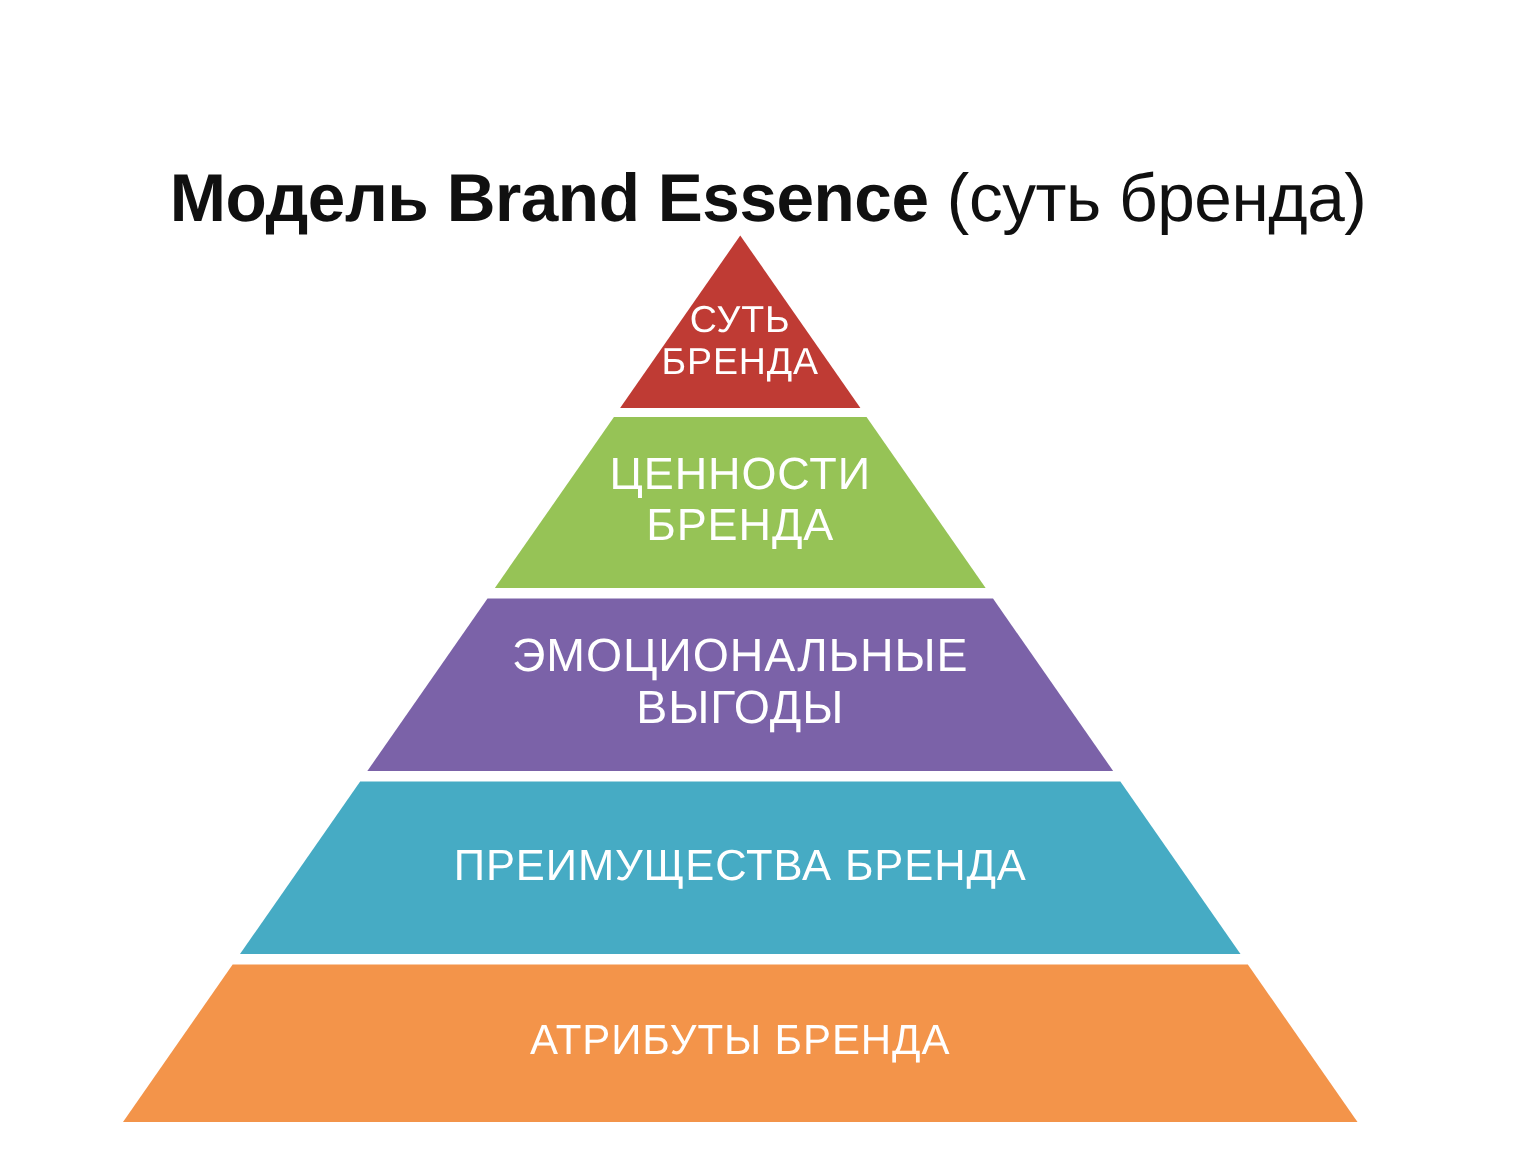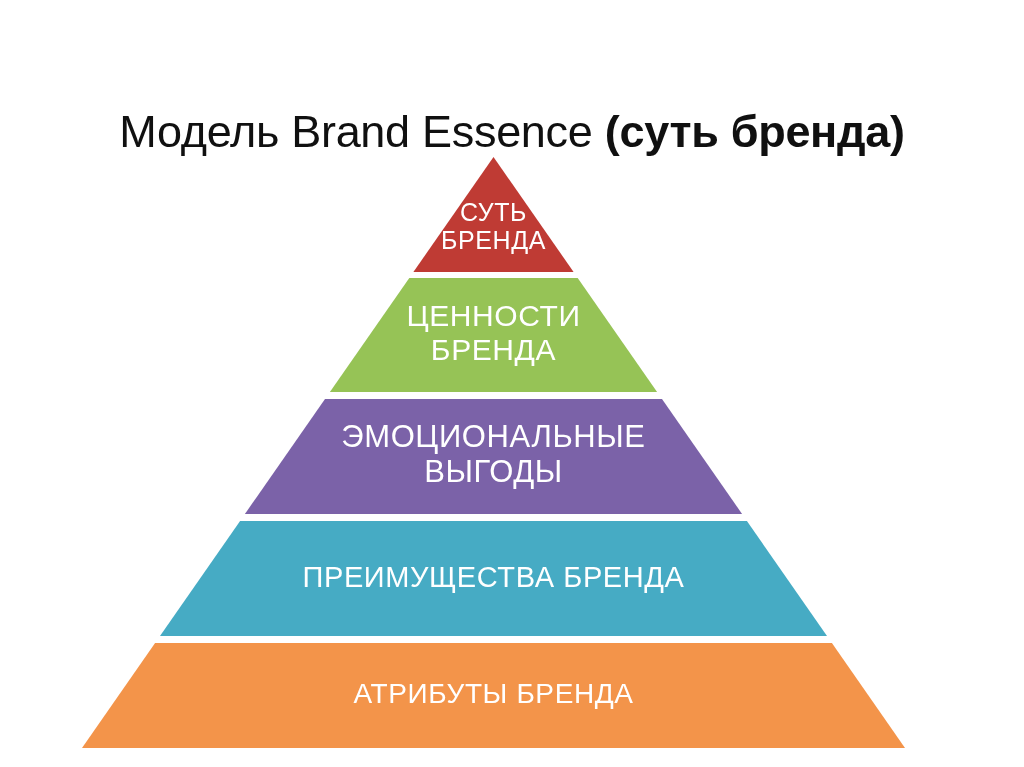--- a/index.html
+++ b/index.html
@@ -28,24 +28,24 @@
     top: 74px;
     width: 1024px;
     text-align: center;
     font-size: 45px;
     line-height: 56px;
     color: #101010;
     white-space: nowrap;
     letter-spacing: -0.3px;
   }
   #slide-title .title-bold {
-    font-weight: 400;
+    font-weight: 700;
   }
   #slide-title .title-regular {
-    font-weight: 700;
+    font-weight: 400;
   }
   #pyramid-wrap {
     position: absolute;
     left: 0;
     top: 0;
     width: 1024px;
     height: 588px;
   }
   svg#pyramid {
     display: block;

